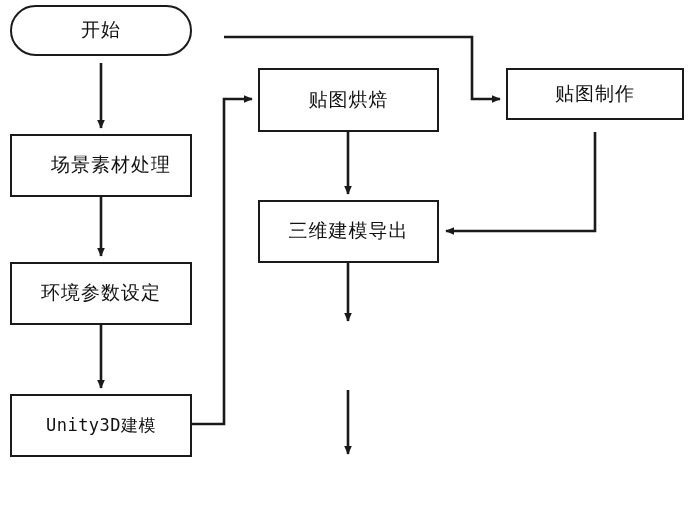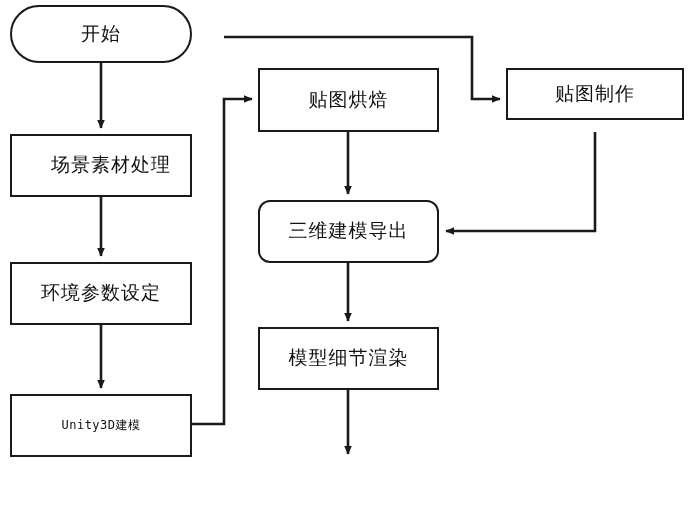--- a/index.html
+++ b/index.html
@@ -40,21 +40,21 @@
   .node.terminator {
     border-radius: 40px;
   }
   .node .node-label {
     font-size: 19px;
     letter-spacing: 1px;
     white-space: nowrap;
   }
   .node.mono .node-label {
     font-family: "DejaVu Sans Mono", "Liberation Mono", monospace;
-    font-size: 12px;
+    font-size: 17px;
     letter-spacing: 0.5px;
   }
 </style>
 </head>
 <body>
 
 <div id="flowchart-root">
 
   <svg id="flow-svg" viewBox="0 0 690 525" xmlns="http://www.w3.org/2000/svg">
     <defs>
@@ -68,46 +68,43 @@
       <path d="M101,325 L101,388" marker-end="url(#arrowhead)"></path>
       <path d="M192,424 L224,424 L224,99 L252,99" marker-end="url(#arrowhead)"></path>
       <path d="M224,37 L472,37 L472,99 L500,99" marker-end="url(#arrowhead)"></path>
       <path d="M348,132 L348,194" marker-end="url(#arrowhead)"></path>
       <path d="M595,132 L595,231 L446,231" marker-end="url(#arrowhead)"></path>
       <path d="M348,263 L348,321" marker-end="url(#arrowhead)"></path>
       <path d="M348,390 L348,454" marker-end="url(#arrowhead)"></path>
     </g>
   </svg>
 
-  <div class="node terminator" style="left:10px; top:5px; width:182px; height:58px;">
+  <div class="node terminator" style="left:10px; top:5px; width:182px; height:51px;">
     <span class="node-label">开始</span>
   </div>
 
   <div class="node" style="left:10px; top:134px; width:182px; height:63px;padding-left:20px;">
     <span class="node-label">场景素材处理</span>
   </div>
 
   <div class="node" style="left:10px; top:262px; width:182px; height:63px;">
     <span class="node-label">环境参数设定</span>
   </div>
 
   <div class="node mono" style="left:10px; top:394px; width:182px; height:63px;">
     <span class="node-label">Unity3D建模</span>
   </div>
 
   <div class="node" style="left:258px; top:68px; width:181px; height:64px;">
     <span class="node-label">贴图烘焙</span>
   </div>
 
-  <div class="node" style="left:258px; top:200px; width:181px; height:63px;border-radius:12px;">
+  <div class="node" style="left:258px; top:200px; width:181px; height:63px;">
     <span class="node-label">三维建模导出</span>
   </div>
 
-  <div class="node" style="left:258px; top:327px; width:181px; height:63px;">
-    <span class="node-label">模型细节渲染</span>
-  </div>
 
 
   <div class="node" style="left:506px; top:68px; width:178px; height:52px;">
     <span class="node-label">贴图制作</span>
   </div>
 
 </div>
 
 </body></html>

